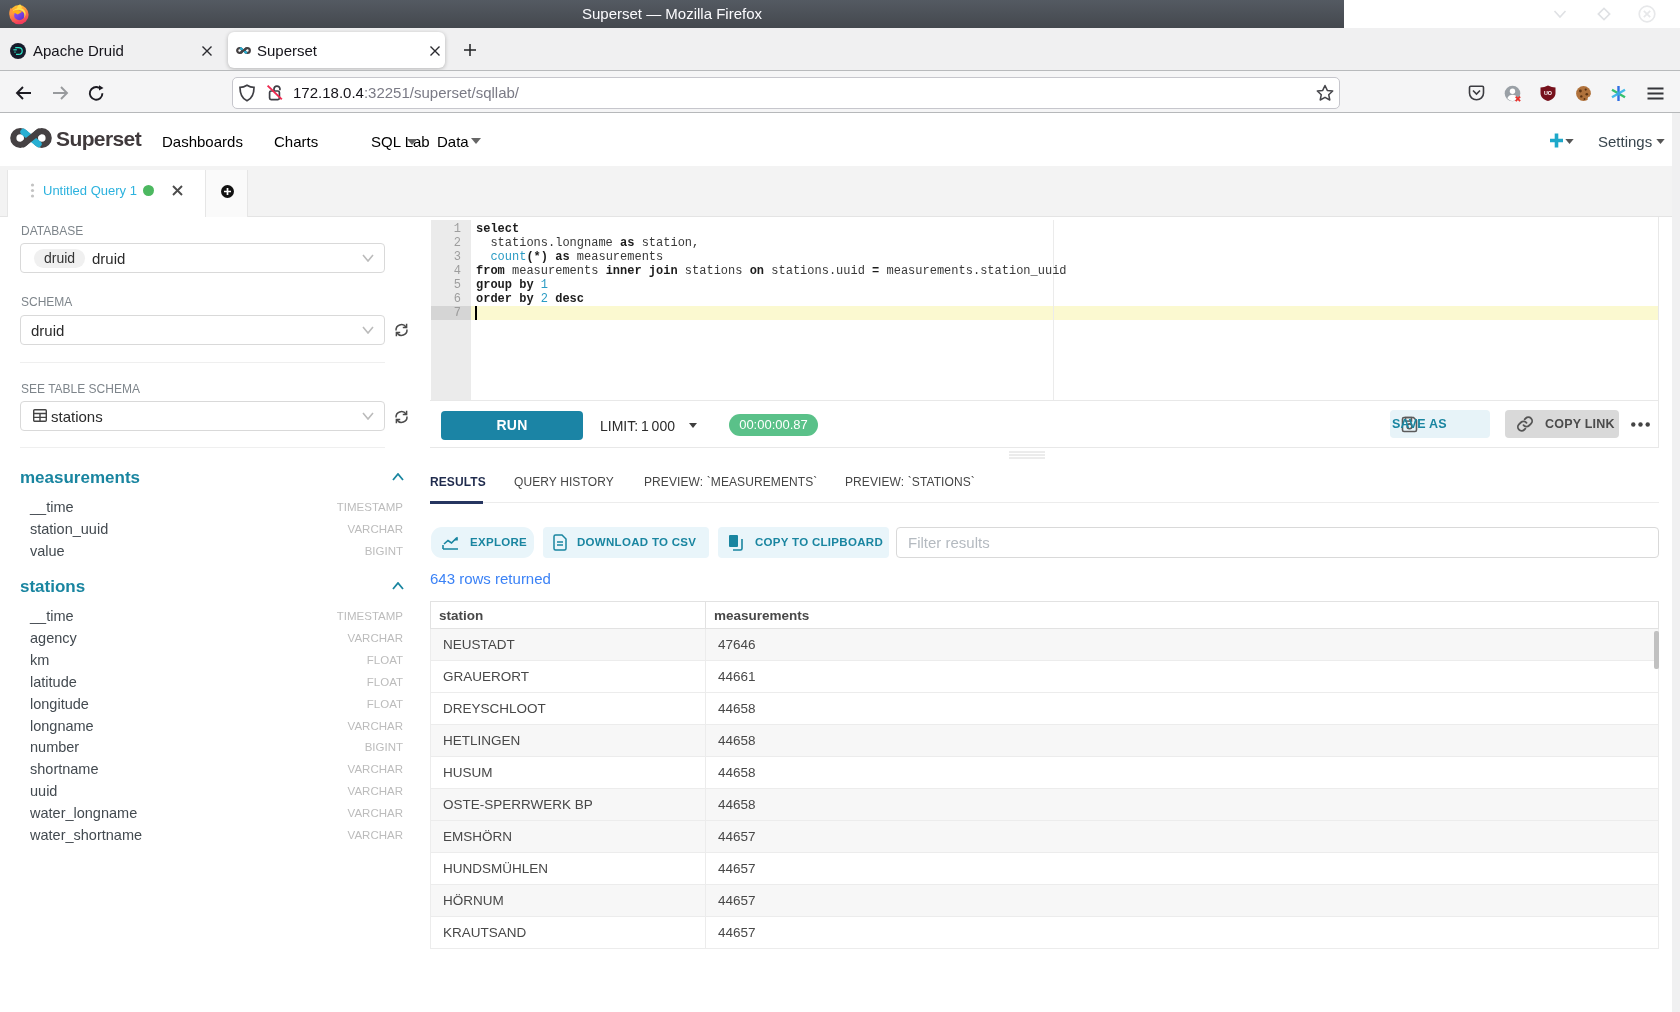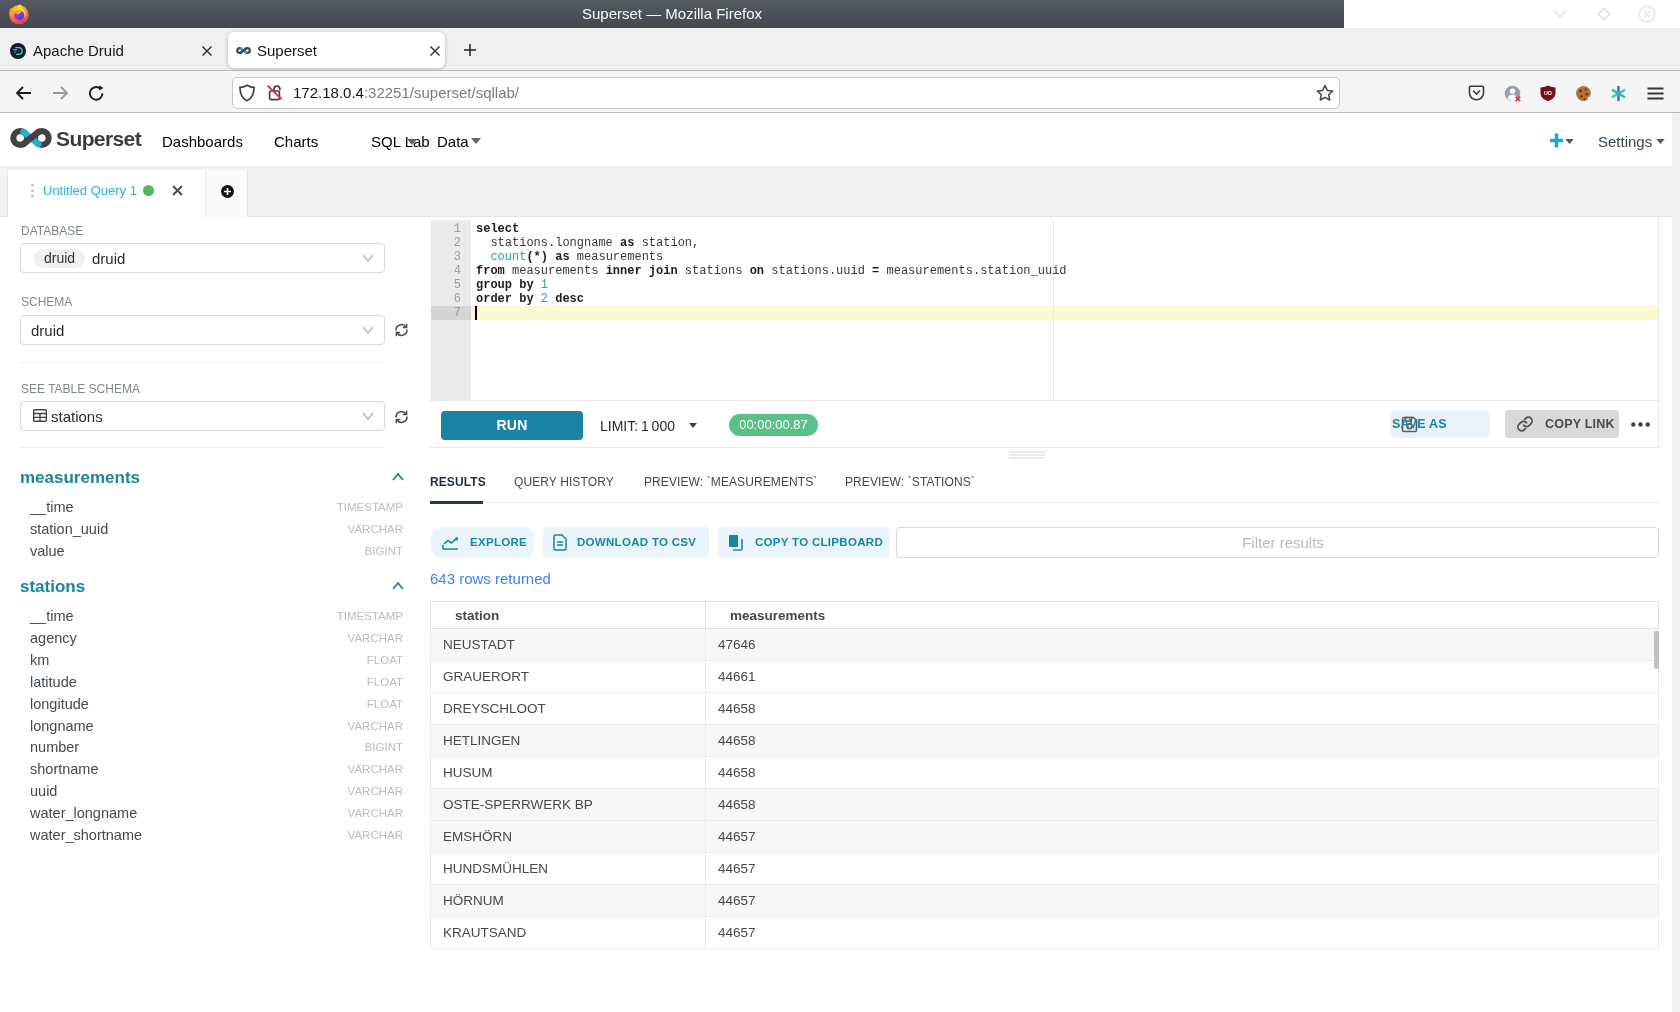--- a/index.html
+++ b/index.html
@@ -57,23 +57,23 @@
 .runbtn { position:absolute; left:441px; top:411px; width:142px; height:29px; background:#1b84a5; border-radius:4px; color:#fff; font-weight:bold; font-size:14px; text-align:center; line-height:29px; letter-spacing:.3px; }
 .timer { position:absolute; left:729px; top:414px; width:89px; height:22px; background:#5ac189; border-radius:11px; color:#fff; font-size:13px; text-align:center; line-height:22px; }
 .saveas { position:absolute; left:1390px; top:410px; width:100px; height:28px; background:#e7f3f8; border-radius:4px; }
 .copylink { position:absolute; left:1505px; top:410px; width:114px; height:28px; background:#d9d9d9; border-radius:4px; }
 .btxt { position:absolute; top:8px; font-size:12.5px; font-weight:bold; letter-spacing:.2px; white-space:nowrap; }
 
 
 .rtab { position:absolute; white-space:nowrap; font-size:12px; color:#454545; letter-spacing:.1px; }
 .btn-blue { position:absolute; top:527px; height:31px; background:#e9f5fa; border-radius:4px; }
 .btn-blue .t { position:absolute; white-space:nowrap; top:9px; font-size:11.5px; font-weight:bold; color:#1985a0; letter-spacing:.3px; }
-.filter { position:absolute; left:896px; top:527px; width:763px; height:31px; border:1px solid #d9d9d9; border-radius:4px; background:#fff; font-size:15px; color:#b4bac0; line-height:29px; padding-left:11px;text-align:center; }
+.filter { position:absolute; left:896px; top:527px; width:763px; height:31px; border:1px solid #d9d9d9; border-radius:4px; background:#fff; font-size:15px; color:#b4bac0; line-height:29px; padding-left:11px; }
 table.res { border-collapse:collapse; position:absolute; left:430px; top:601px; width:1229px; font-size:13.5px; color:#484848; table-layout:fixed; }
-table.res th { text-align:left; font-weight:bold; border:1px solid #e2e2e2; height:27px; padding:0 24px; background:#fff; }
+table.res th { text-align:left; font-weight:bold; border:1px solid #e2e2e2; height:27px; padding:0 8px; background:#fff; }
 table.res td { border-bottom:1px solid #ececec; border-left:1px solid #ececec; border-right:1px solid #ececec; height:32px; padding:0 12px; }
 table.res tr.odd td { background:#f7f7f7; }
 svg { display:block; }
 </style>
 </head>
 <body>
 
 <div class="titlebar">
   <div class="title">Superset — Mozilla Firefox</div>
 

